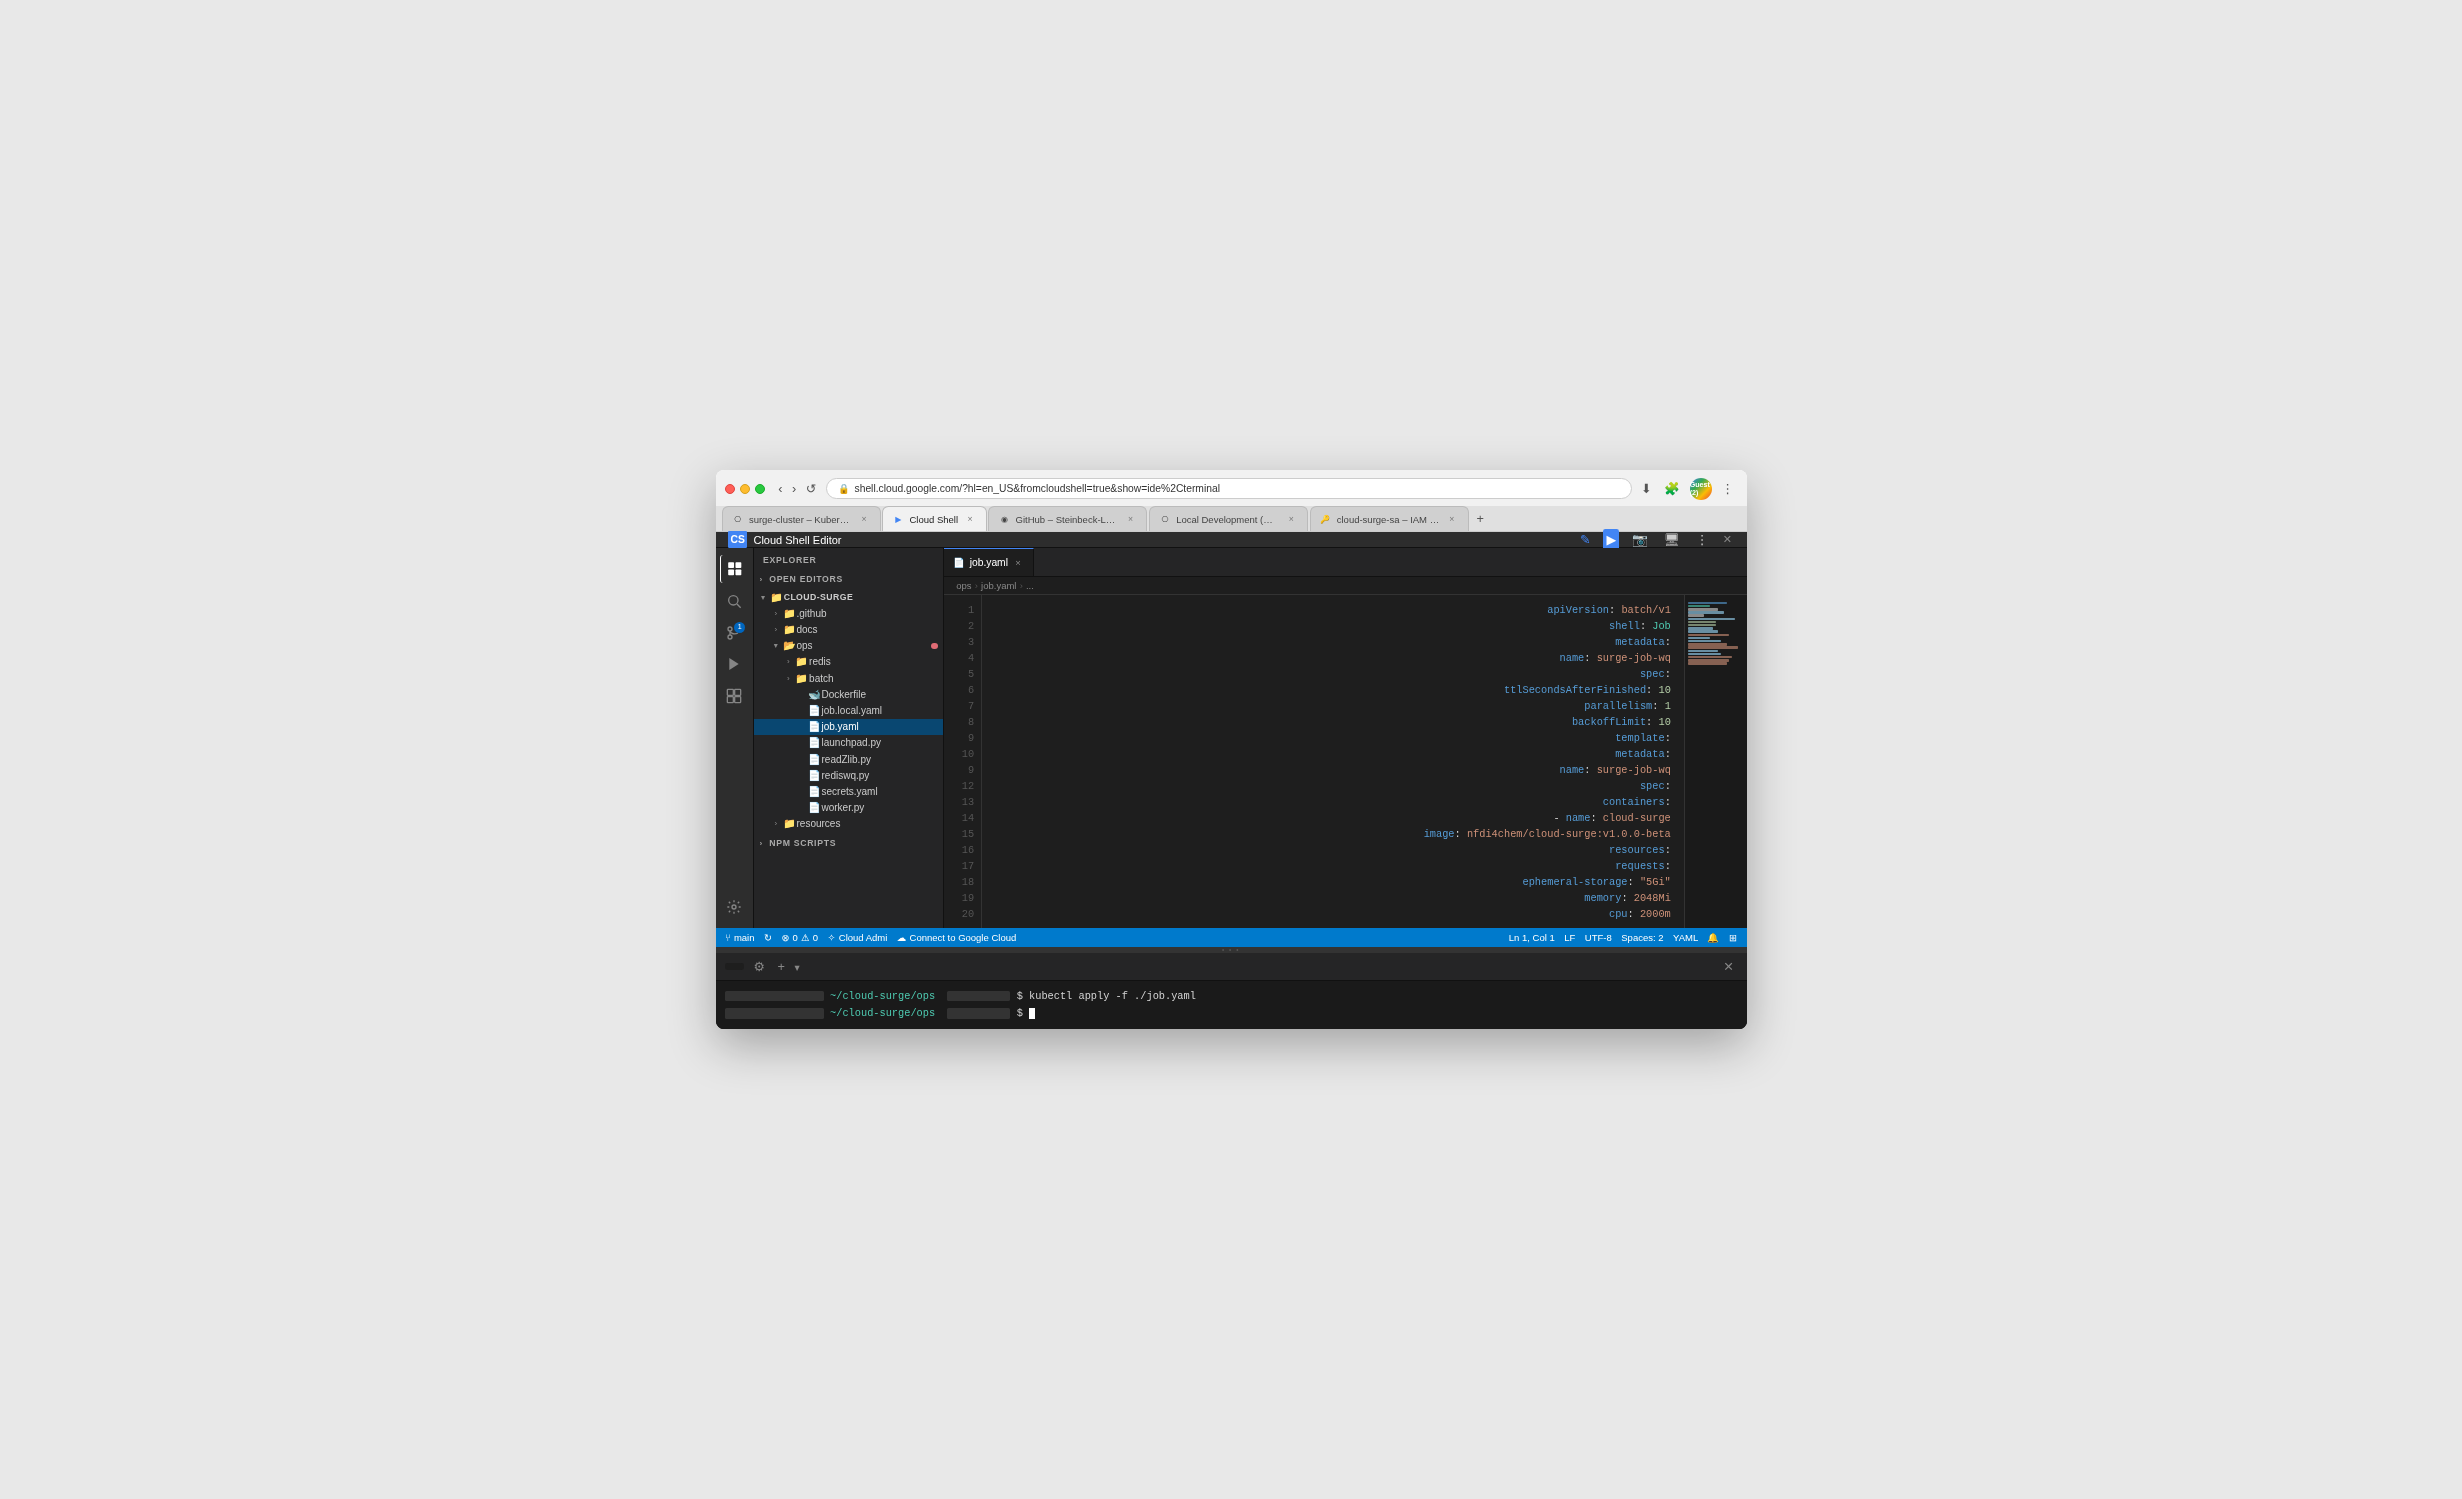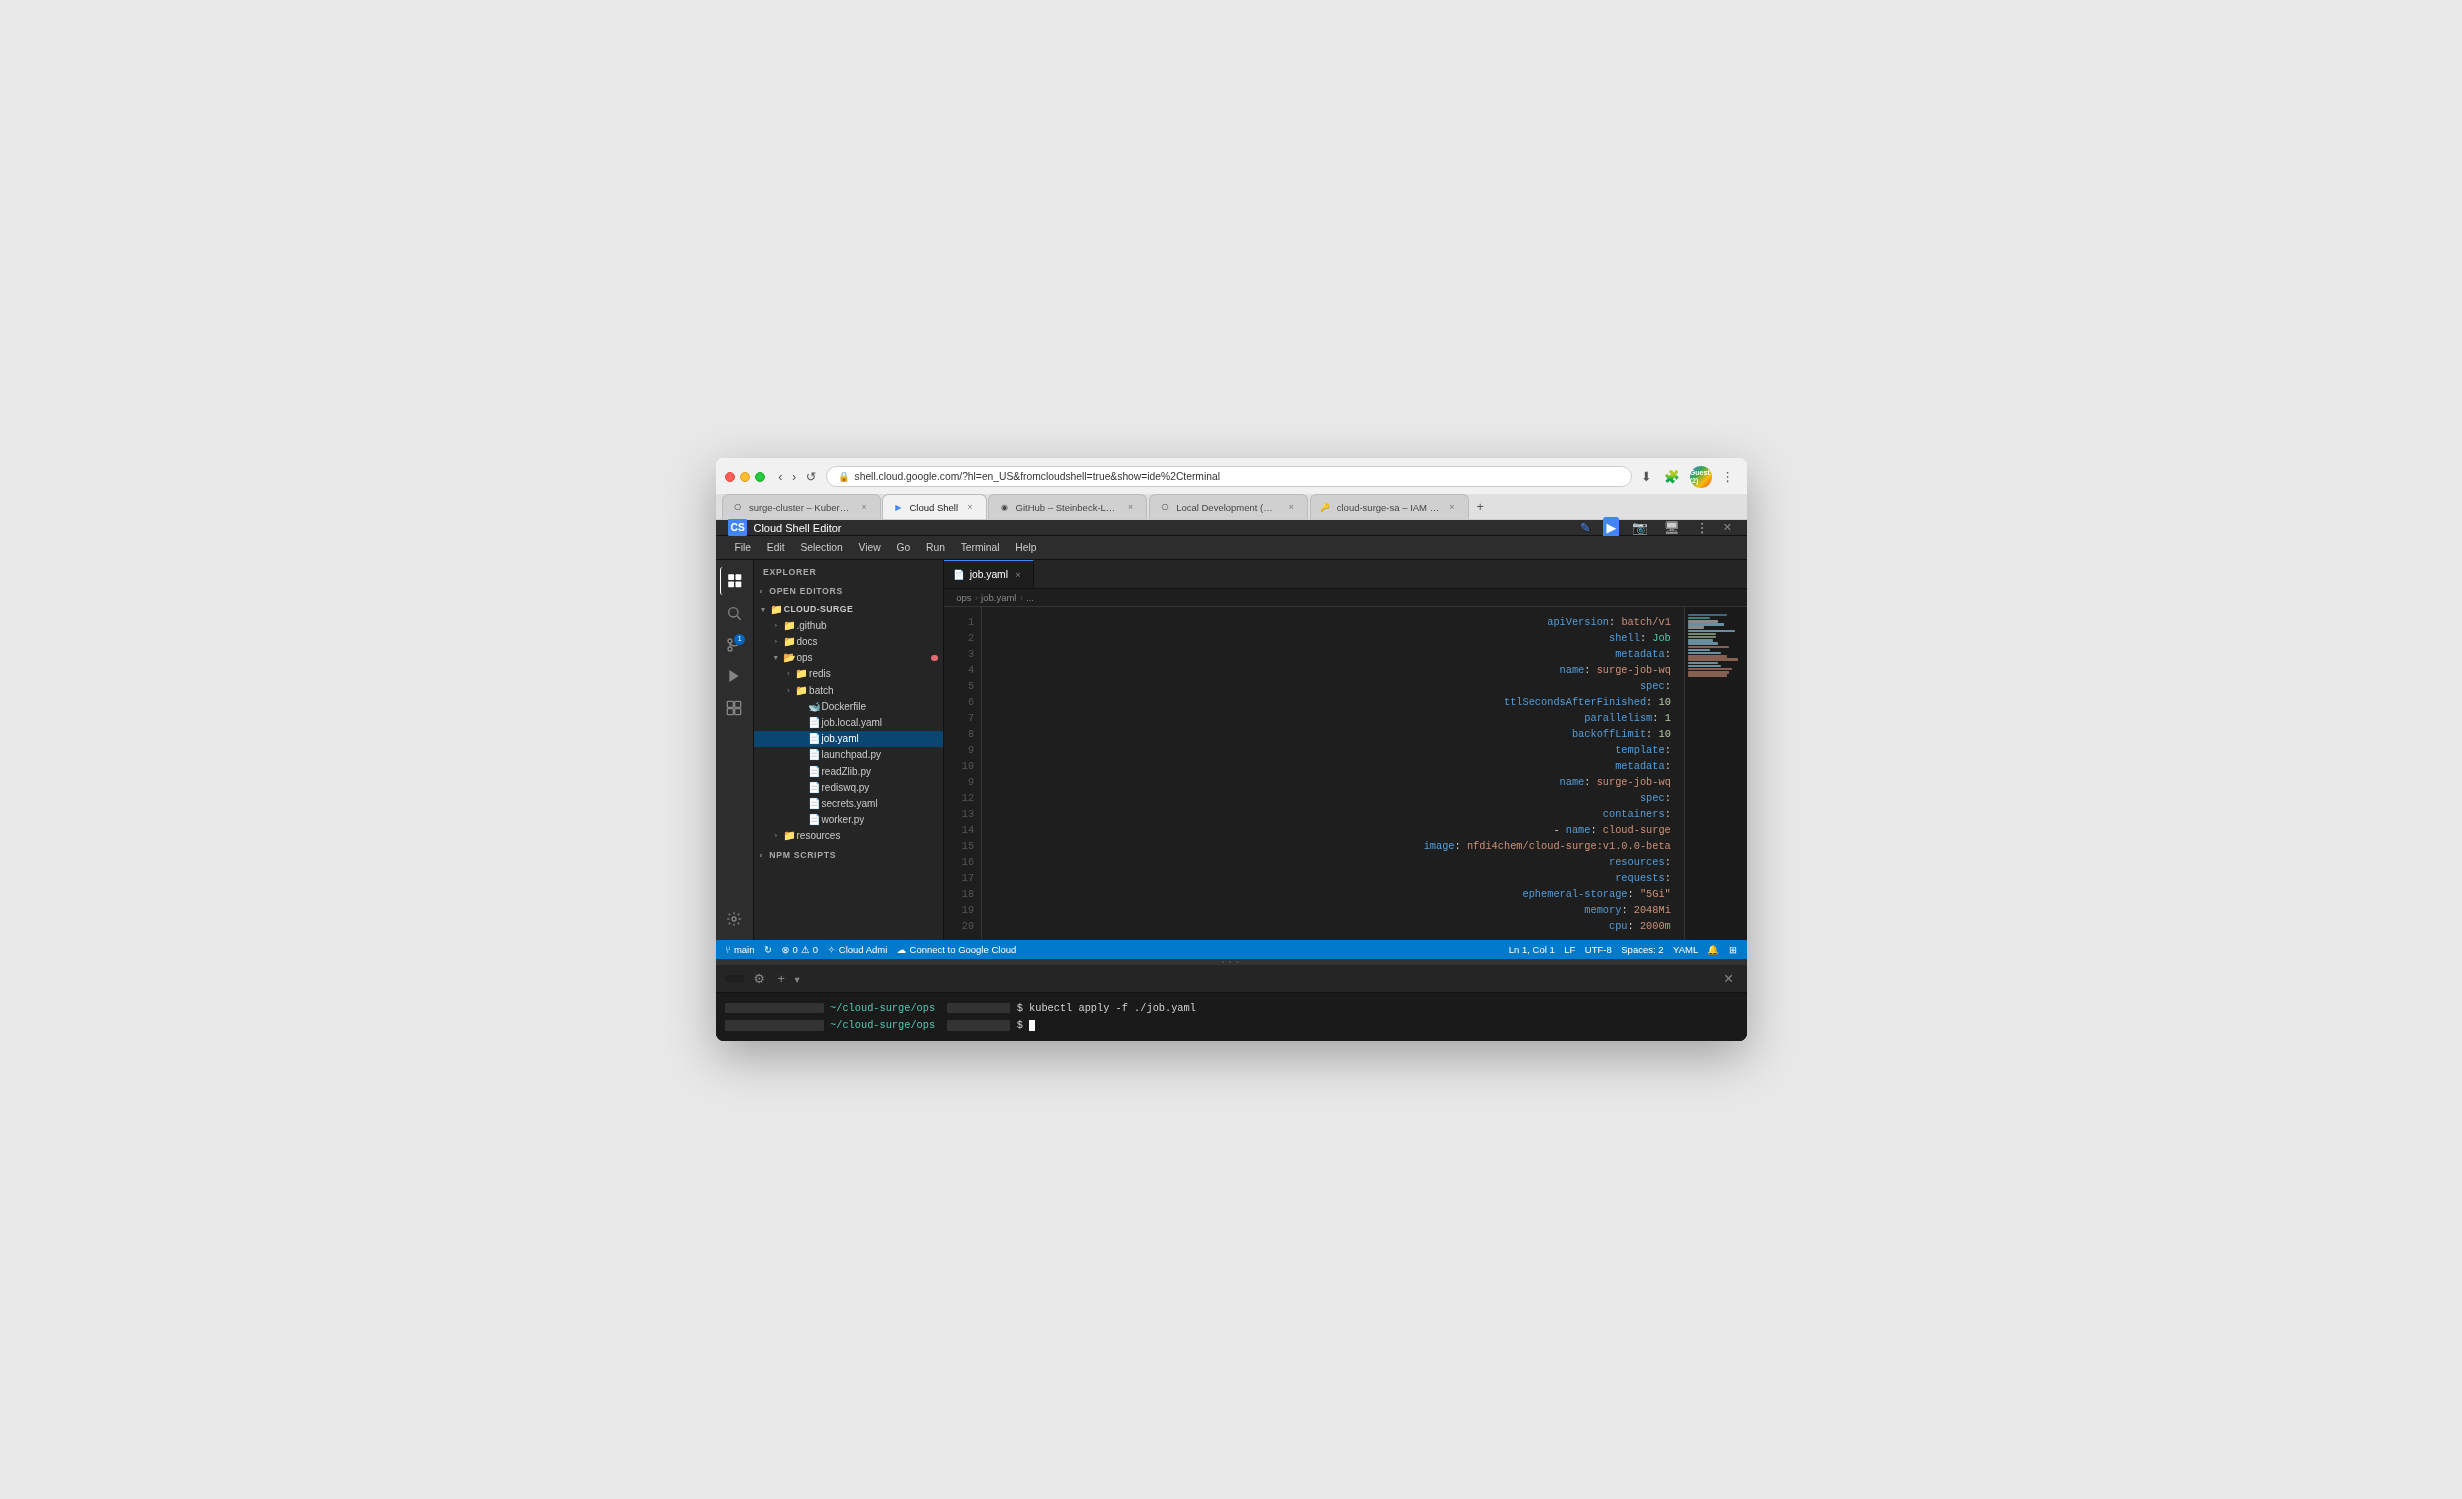--- a/index.html
+++ b/index.html
@@ -593,30 +593,20 @@
       <div class="app-topbar-actions">
         <button class="icon-btn active" title="Editor">✎</button>
         <button class="icon-btn" title="Terminal" style="background:#4285f4;color:white;border-radius:2.4px;">▶</button>
         <button class="icon-btn">📷</button>
         <button class="icon-btn">🖥</button>
         <button class="icon-btn">⋮</button>
         <button class="tab-close" style="color:#888;font-size:11px;background:none;border:none;cursor:pointer;">✕</button>
       </div>
     </div>
 
-    <div class="menu-bar">
-      <button class="menu-item">File</button>
-      <button class="menu-item">Edit</button>
-      <button class="menu-item">Selection</button>
-      <button class="menu-item">View</button>
-      <button class="menu-item">Go</button>
-      <button class="menu-item">Run</button>
-      <button class="menu-item">Terminal</button>
-      <button class="menu-item">Help</button>
-    </div>
 
     <div class="editor-layout" style="height:286px;">
 
       <div class="activity-bar">
         <div class="activity-item active" title="Explorer">
           <svg width="17.5" height="17.5" viewBox="0 0 24 24" fill="currentColor">
               <rect x="3" y="3" width="8" height="8" rx="1"></rect>
               <rect x="13" y="3" width="8" height="8" rx="1"></rect>
               <rect x="3" y="13" width="8" height="8" rx="1"></rect>
               <rect x="13" y="13" width="8" height="8" rx="1"></rect>

